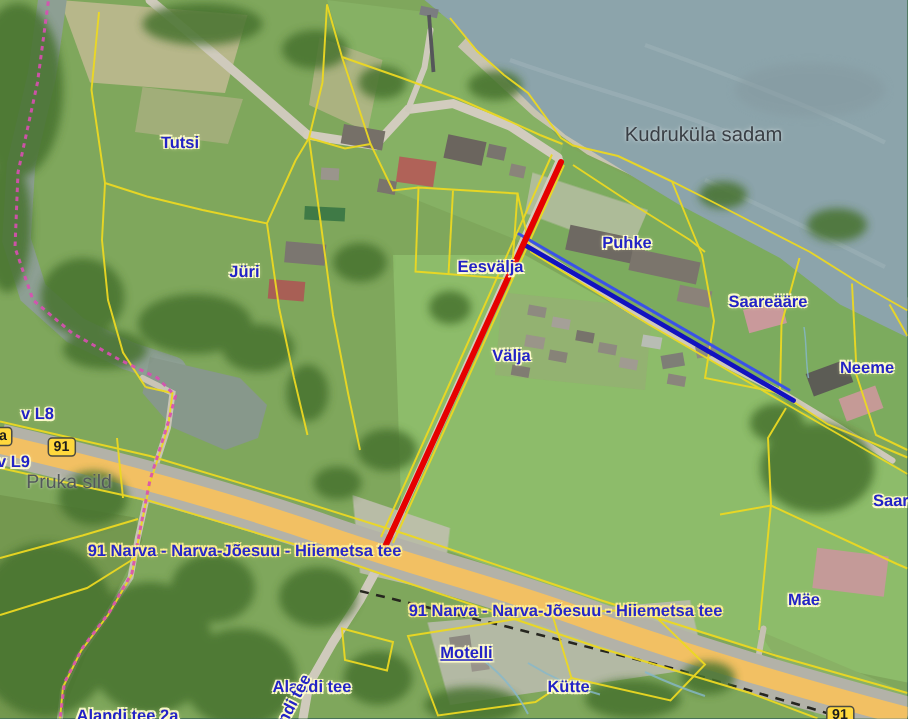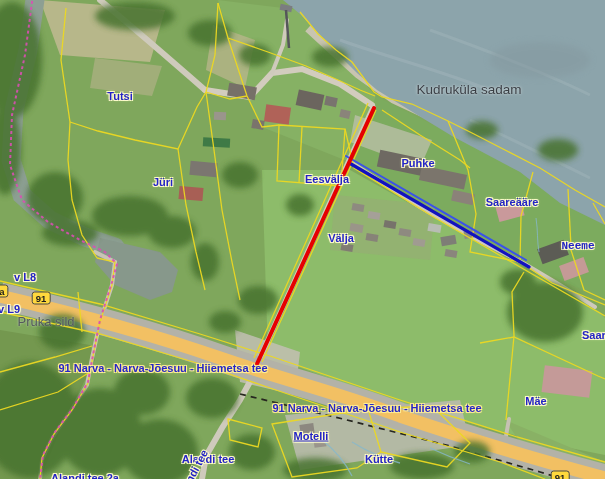--- a/index.html
+++ b/index.html
@@ -209,21 +209,21 @@
     <line id="red-line" stroke-linecap="round" x1="374" y1="108" x2="256" y2="366" stroke="#e60000" stroke-width="4"></line>
   </svg>
 
   <div id="labels-layer">
       <span class="lbl parcel" style="left: 120px; top: 96px;">Tutsi</span>
       <span class="lbl parcel" style="left: 163px; top: 182px;">Jüri</span>
       <span class="lbl parcel" style="left: 327px; top: 143px; margin-top: 36px;">Eesvälja</span>
       <span class="lbl parcel" style="left: 418px; top: 151px; margin-top: 12px;">Puhke</span>
       <span class="lbl parcel" style="left: 341px; top: 238px;">Välja</span>
       <span class="lbl parcel" style="left: 512px; top: 202px;">Saareääre</span>
-      <span class="lbl parcel" style="left: 578px; top: 246px; font-family: Liberation Mono, monospace;">Neeme</span>
+      <span class="lbl parcel" style="left: 578px; top: 246px;">Neeme</span>
       <span class="lbl parcel" style="left: 597px; top: 335px;">Saare</span>
       <span class="lbl parcel" style="left: 536px; top: 401px;">Mäe</span>
       <span class="lbl parcel" style="left: 311px; top: 436px; text-decoration: underline;">Motelli</span>
       <span class="lbl parcel" style="left: 379px; top: 459px; text-align: center;">Kütte</span>
       <span class="lbl parcel" style="left: 208px; top: 459px;">Alandi tee</span>
       <span class="lbl parcel" style="left: 193px; top: 474px; transform: translate(-50%, -50%) rotate(-62deg);">Alandi tee</span>
       <span class="lbl parcel" style="left: 85px; top: 478px;">Alandi tee 2a</span>
       <span class="lbl parcel" style="left: 25px; top: 277px;">v L8</span>
       <span class="lbl parcel" style="left: 9px; top: 309px;">v L9</span>
       <span class="lbl place" style="left: 469px; top: 90px;">Kudruküla sadam</span>

